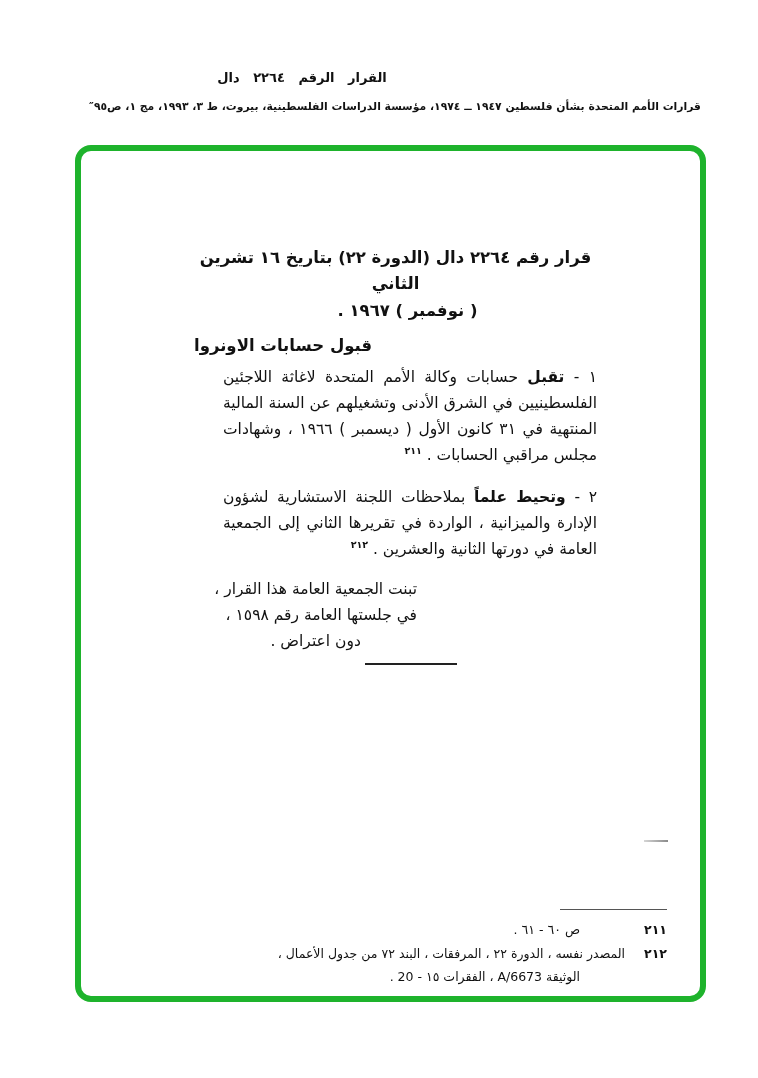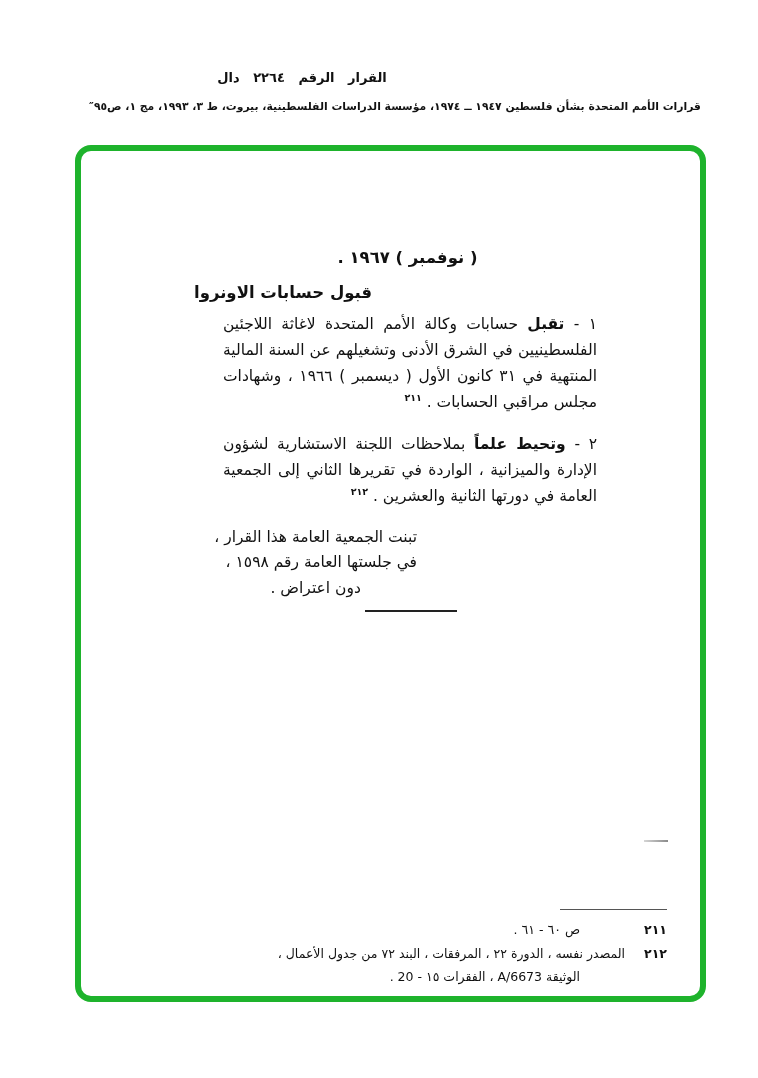--- a/index.html
+++ b/index.html
@@ -153,20 +153,21 @@
 </head>
 <body>
 
 <div class="header-title">القرار الرقم ٢٢٦٤ دال</div>
 <div class="header-source">قرارات الأمم المتحدة بشأن فلسطين ١٩٤٧ ــ ١٩٧٤، مؤسسة الدراسات الفلسطينية، بيروت، ط ٣، ١٩٩٣، مج ١، ص٩٥″</div>
 
 <div class="frame" style="border-color: rgb(30, 179, 44);">
 
   <div class="doc-content">
 
+    <div class="doc-title-line1">قرار رقم ٢٢٦٤ دال (الدورة ٢٢) بتاريخ ١٦ تشرين الثاني</div>
     <div class="doc-title-line2">( نوفمبر ) ١٩٦٧ .</div>
 
     <div class="doc-subject">قبول حسابات الاونروا</div>
 
 
     <p class="doc-para">
       <span>١ - </span><b>تقبل</b><span> حسابات وكالة الأمم المتحدة لاغاثة اللاجئين الفلسطينيين في الشرق الأدنى وتشغيلهم عن السنة المالية المنتهية في ٣١ كانون الأول ( ديسمبر ) ١٩٦٦ ، وشهادات مجلس مراقبي الحسابات . </span><sup class="note-ref">٢١١</sup>
     </p>
 
     <p class="doc-para">

